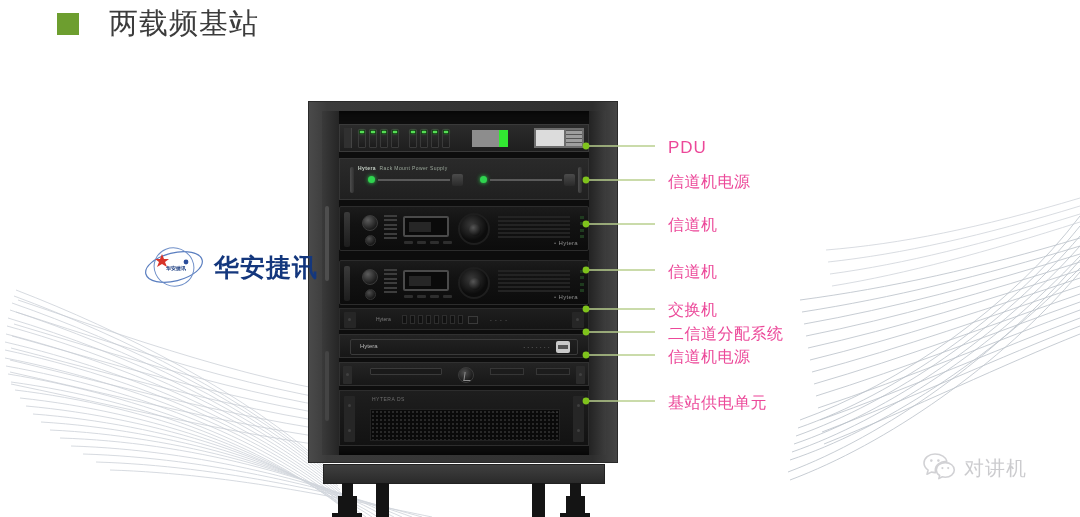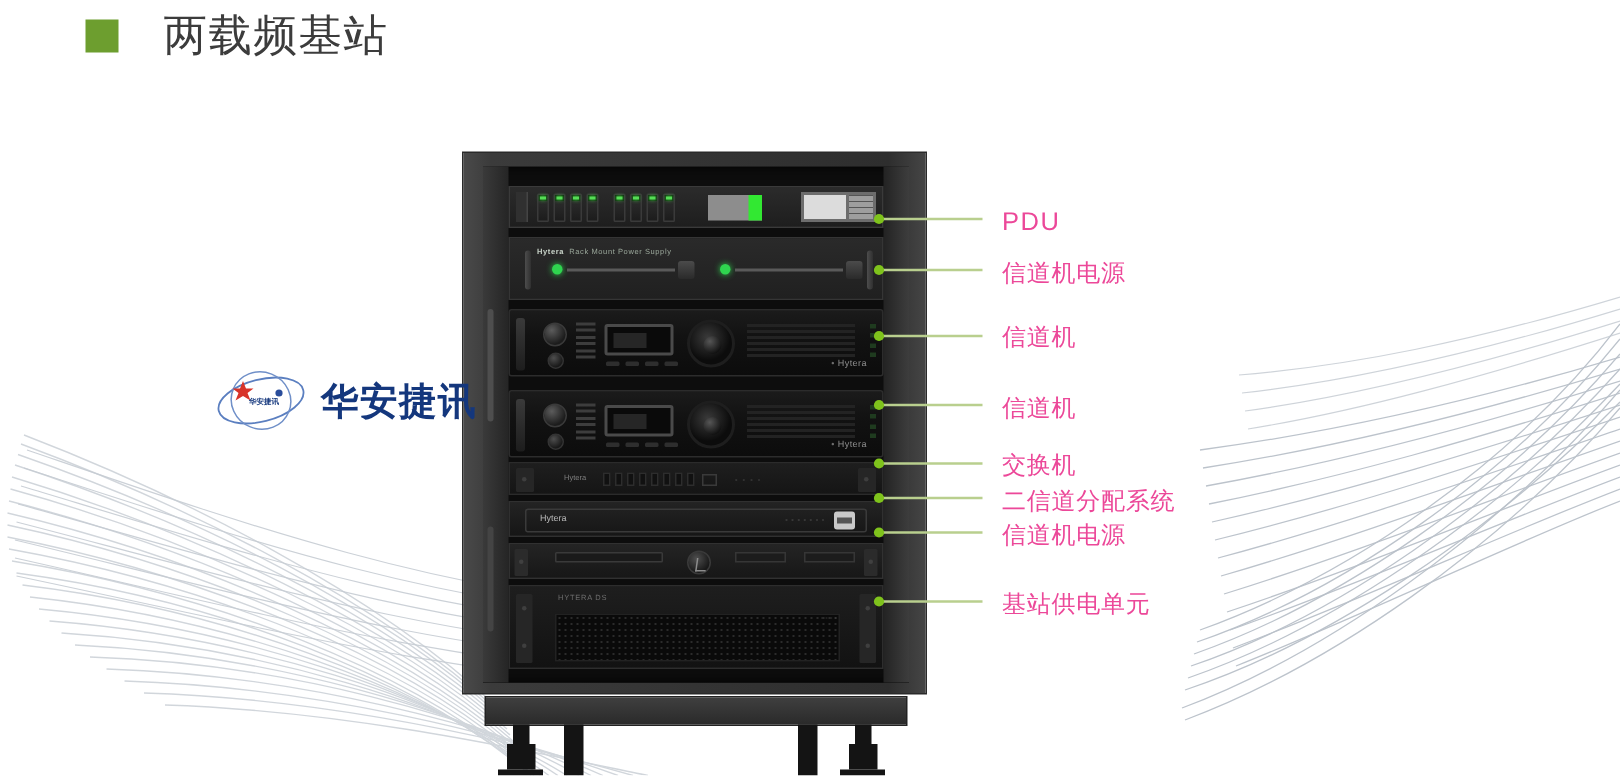--- a/index.html
+++ b/index.html
@@ -566,14 +566,27 @@
       <div class="callout-label ltn" style="left: 668px; top: 138px;">PDU</div>
       <div class="callout-label" style="left: 668px; top: 172px;">信道机电源</div>
       <div class="callout-label" style="left: 668px; top: 215px;">信道机</div>
       <div class="callout-label" style="left: 668px; top: 262px;">信道机</div>
       <div class="callout-label" style="left: 668px; top: 300px;">交换机</div>
       <div class="callout-label" style="left: 668px; top: 324px;">二信道分配系统</div>
       <div class="callout-label" style="left: 668px; top: 347px;">信道机电源</div>
       <div class="callout-label" style="left: 668px; top: 393px;">基站供电单元</div>
     </div>
 
+  <div class="wechat">
+    <span>
+      <svg width="34" height="28" viewBox="0 0 34 28" xmlns="http://www.w3.org/2000/svg">
+        <path d="M13 2C6.9 2 2 6.1 2 11.1c0 2.8 1.6 5.3 4.1 7L5 22.3l4.3-2.2c1.1.3 2.4.5 3.7.5h.7c-.3-.8-.4-1.6-.4-2.5 0-4.9 4.9-8.8 11-8.8h.6C24.1 5.3 19.1 2 13 2z" fill="none" stroke="#9b9ba2" stroke-width="1.6" stroke-linejoin="round"></path>
+        <circle cx="9.3" cy="8.6" r="1.3" fill="#9b9ba2"></circle>
+        <circle cx="16.4" cy="8.6" r="1.3" fill="#9b9ba2"></circle>
+        <path d="M23.3 10.6c-5 0-9 3.3-9 7.3 0 2.3 1.3 4.3 3.4 5.6l-.9 3.1 3.5-1.8c.9.3 1.9.4 3 .4 5 0 9-3.3 9-7.3s-4-7.3-9-7.3z" fill="none" stroke="#9b9ba2" stroke-width="1.6" stroke-linejoin="round"></path>
+        <circle cx="20.4" cy="16.1" r="1.1" fill="#9b9ba2"></circle>
+        <circle cx="26.2" cy="16.1" r="1.1" fill="#9b9ba2"></circle>
+      </svg>
+    </span>
+    <span class="wechat-text">对讲机</span>
+  </div>
 
 </div>
 
 </body></html>

